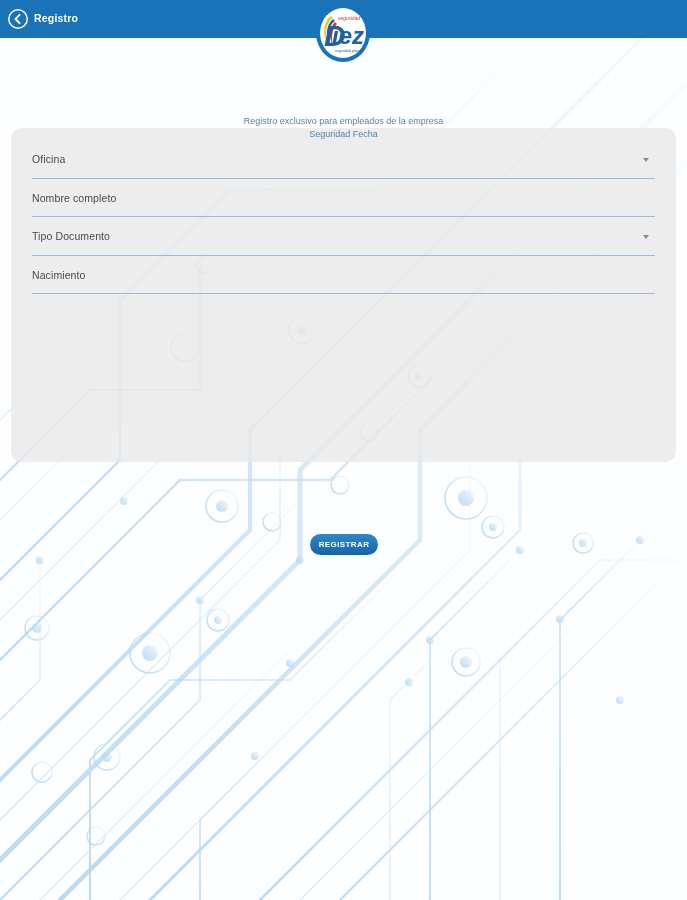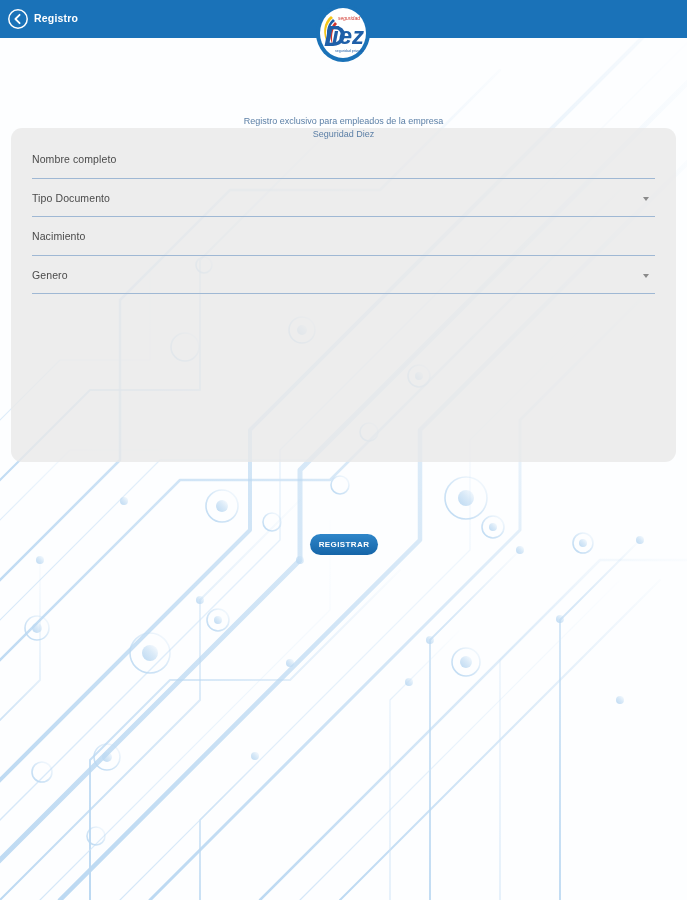--- a/index.html
+++ b/index.html
@@ -234,47 +234,47 @@
     <path d="M 22 17 C 15 23 14 34 19 43 C 16 33 17 24 24 19 Z" fill="#1f5fa8"></path>
     <path d="M 24 20 C 18 26 18 35 22 44 C 20 35 21 27 26 22 Z" fill="#d0342c"></path>
     <text x="27" y="18" font-family="Liberation Sans, sans-serif" font-size="5" fill="#d0342c" font-style="italic">seguridad</text>
     <text x="21" y="42" font-family="Liberation Sans, sans-serif" font-size="24" font-weight="bold" font-style="italic" fill="#1f5fa8">iez</text>
     <text x="13" y="44" font-family="Liberation Sans, sans-serif" font-size="30" font-weight="bold" font-style="italic" fill="#1f5fa8">D</text>
     <text x="24" y="50" font-family="Liberation Sans, sans-serif" font-size="3.6" fill="#1f5fa8">seguridad privada</text>
   </svg>
 
   <div id="subtitle">
     <span>Registro exclusivo para empleados de la empresa</span>
-    <span class="l2">Seguridad Diez</span>
+    <span class="l2">Seguridad Fecha</span>
   </div>
 
   <div id="form-card">
 
+    <div class="field">
+      <span class="field-label">Oficina</span>
+      <span class="caret"></span>
+      <span class="field-underline"></span>
+    </div>
 
     <div class="field">
       <span class="field-label">Nombre completo</span>
       <span class="field-underline"></span>
     </div>
 
     <div class="field">
       <span class="field-label">Tipo Documento</span>
       <span class="caret"></span>
       <span class="field-underline"></span>
     </div>
 
     <div class="field">
       <span class="field-label">Nacimiento</span>
       <span class="field-underline"></span>
     </div>
 
-    <div class="field">
-      <span class="field-label">Genero</span>
-      <span class="caret"></span>
-      <span class="field-underline"></span>
-    </div>
 
 
 
 
   </div>
 
   <button id="submit-btn">REGISTRAR</button>
 
 </div>
 

